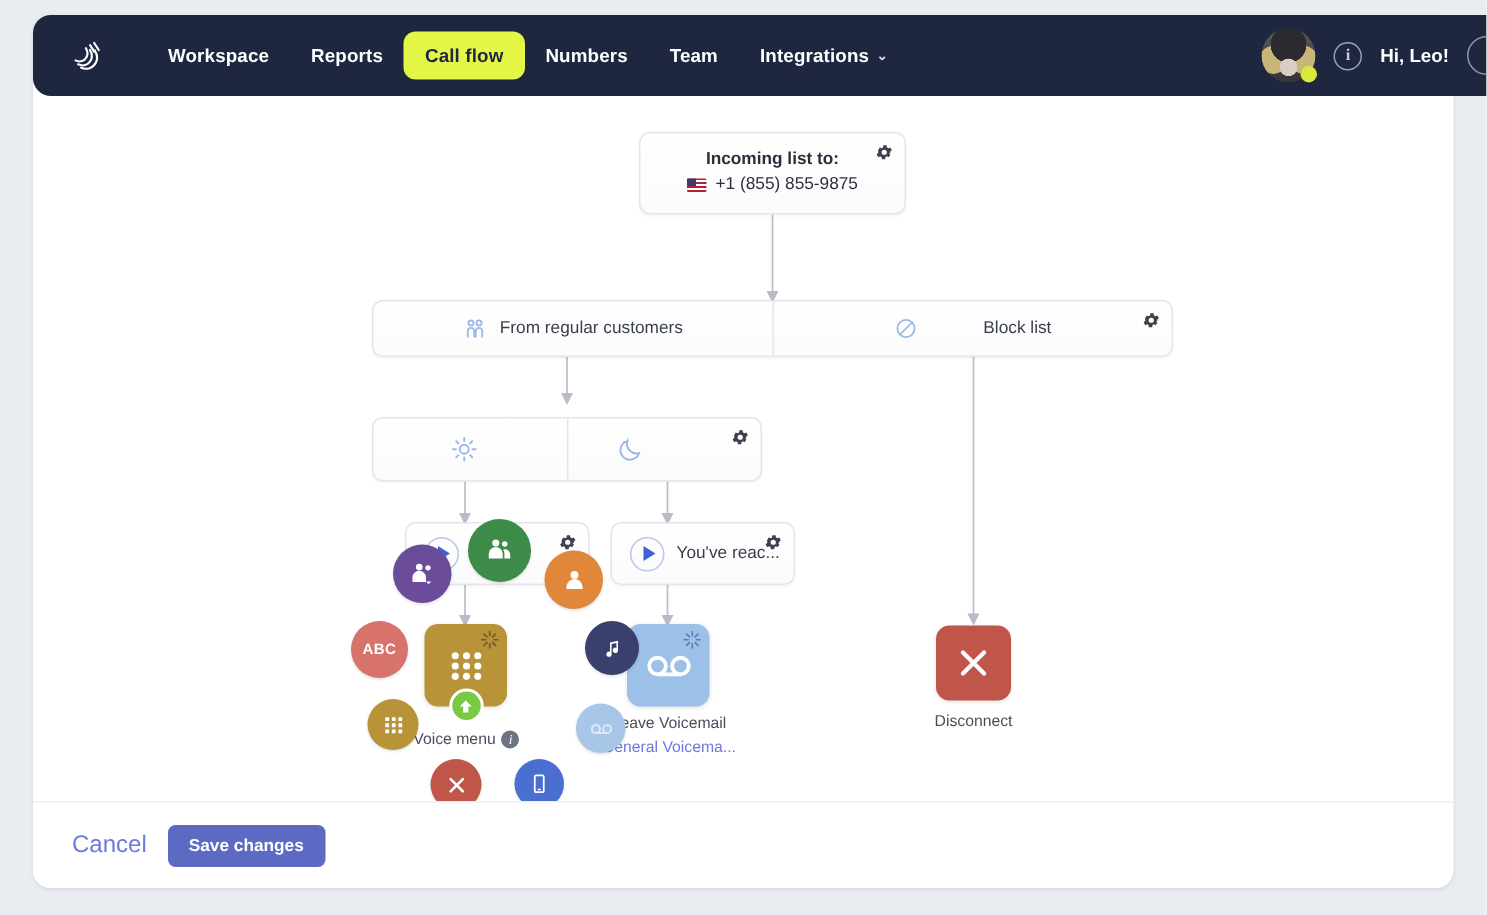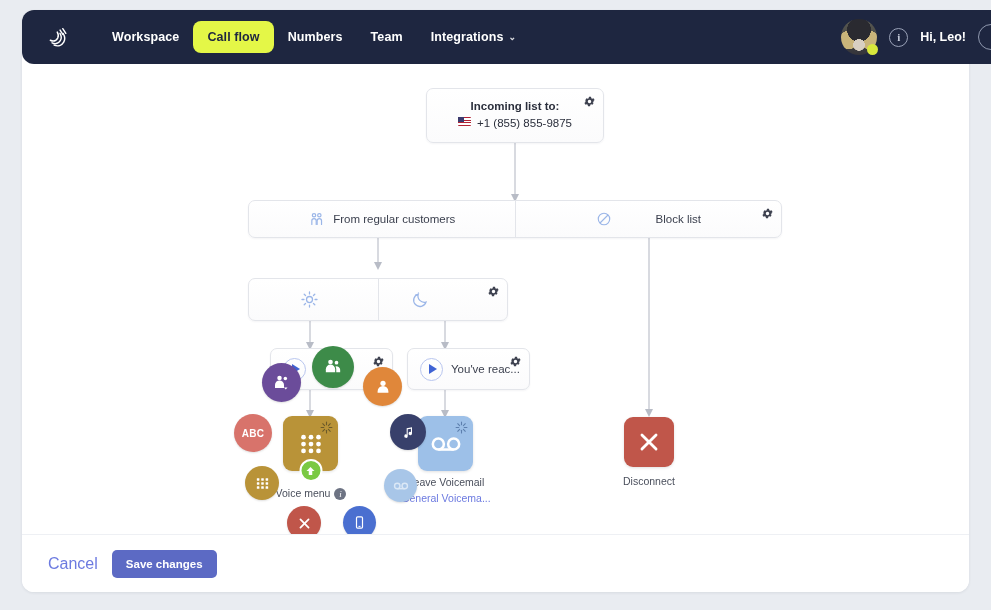--- a/index.html
+++ b/index.html
@@ -117,21 +117,21 @@
     width: 13px; height: 13px; color: #3e4250;
   }
   .gear svg { display: block; width: 13px; height: 13px; }
 
   .card-title {
     font-size: 11.5px; font-weight: bold; color: #2b2f3c;
     text-align: center;
   }
   .card-sub {
     font-size: 11.5px; color: #2b2f3c;
-    display: flex; justify-content: center; gap: 6px;
+    display: flex; align-items: center; justify-content: center; gap: 6px;
     margin-top: 5px;
   }
   .flag {
     width: 13px; height: 9px; border-radius: 1px; display: inline-block;
     background:
       linear-gradient(#b22234 0 14%, #fff 14% 28%, #b22234 28% 42%, #fff 42% 56%,
                       #b22234 56% 70%, #fff 70% 84%, #b22234 84% 100%);
     position: relative; flex: none;
   }
   .flag::after {
@@ -505,20 +505,23 @@
         <path d="M4 15c2.7 1.3 5.4.4 6.8-2 1-1.9.6-3.8-.4-5.5"></path>
         <path d="M15.5 4.3l2.8 4.3"></path>
         <path d="M13 5.6l2.5 4"></path>
       </svg>
     </div>
 
     <div class="nav-items">
       <div class="nav-item">
         <span>Workspace</span>
       </div>
+      <div class="nav-item">
+        <span>Reports</span>
+      </div>
       <div class="nav-item active">
         <span>Call flow</span>
       </div>
       <div class="nav-item">
         <span>Numbers</span>
       </div>
       <div class="nav-item">
         <span>Team</span>
       </div>
       <div class="nav-item">

